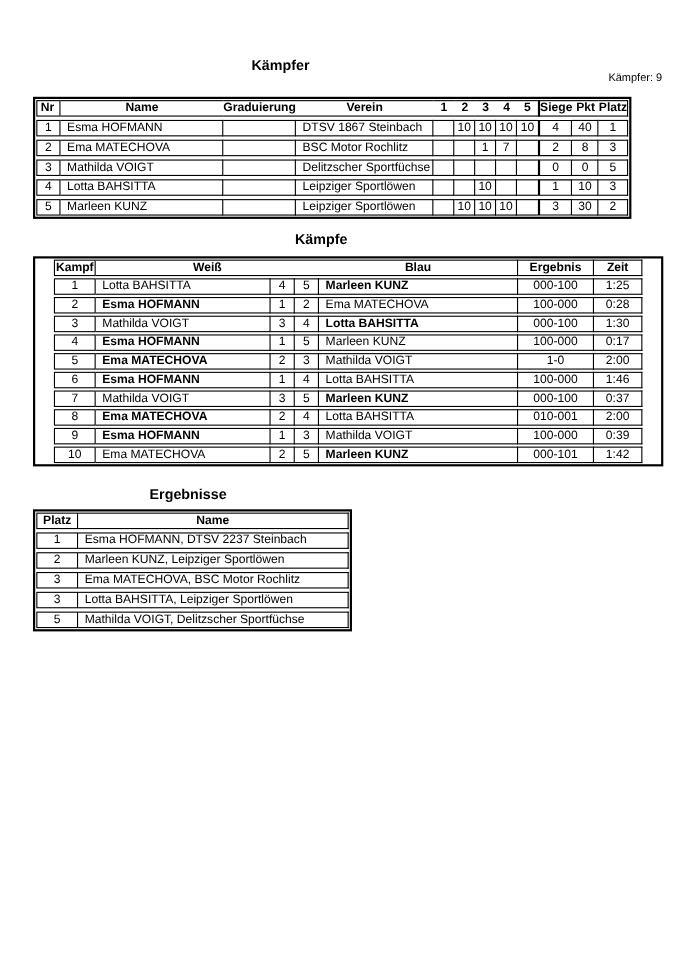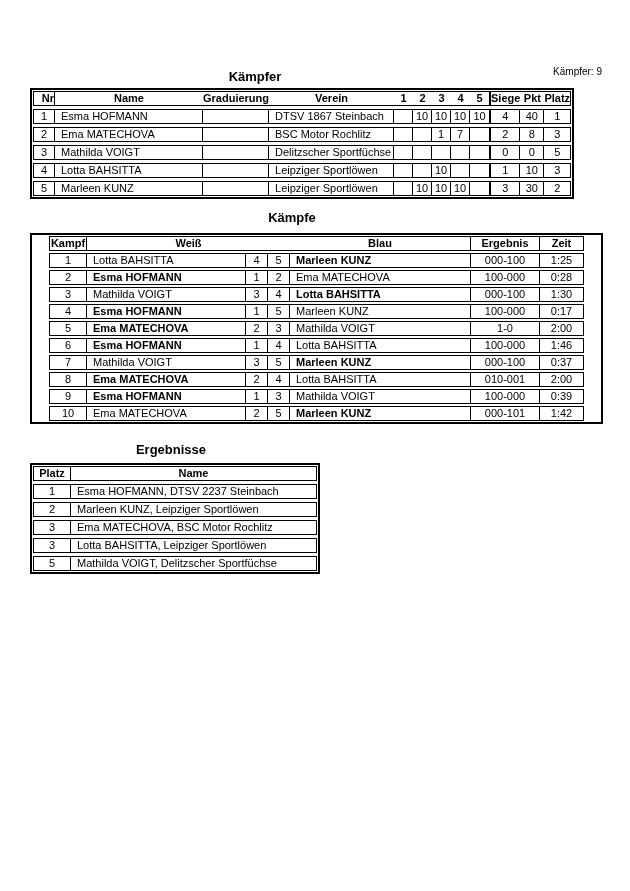--- a/index.html
+++ b/index.html
@@ -12,21 +12,21 @@
     position:absolute;top:42px;left:0;width:630px;text-align:center;
     font-size:22px;font-weight:bold;white-space:pre;letter-spacing:0.5px;
   }
   .fighters-count{
     position:absolute;top:66px;right:28px;font-size:10px;
   }
   .section-label{
     position:absolute;transform:translateX(-50%);
     font-size:13px;font-weight:bold;white-space:nowrap;
   }
-  #lbl-kaempfer{left:255px;top:69px;}
+  #lbl-kaempfer{left:255px;top:52px;}
   #lbl-kaempfe{left:292px;top:210px;}
   #lbl-ergebnisse{left:171px;top:442px;}
 
   .tbl-wrap{
     position:absolute;left:30px;border:2px solid #000;background:#fff;padding:1px;
   }
   #t-kaempfer{top:88px;}
   #t-kaempfe{top:233px;}
   #t-ergebnisse{top:463px;}
 
@@ -41,21 +41,21 @@
   tbody td{border-top:1px solid #000;border-bottom:1px solid #000;border-right:1px solid #000;}
   tbody td:first-child{border-left:1px solid #000;}
   
   thead th{border-top:1px solid #000;border-bottom:1px solid #000;font-weight:bold;}
   thead th:first-child{border-left:1px solid #000;}
   thead th:last-child{border-right:1px solid #000;}
   .line-r{border-right:1px solid #000;}
   .thick-l{border-left:2px solid #000 !important;}
   .no-r{border-right:none !important;}
   .al{text-align:left;padding-left:6px;}
-  .al-tight{text-align:right;padding-left:3px;}
+  .al-tight{text-align:left;padding-left:3px;}
   .b{font-weight:bold;}
 </style>
 </head>
 <body>
 
 <div class="page">
 
   <div class="fighters-count">Kämpfer: 9</div>
 
   <div class="section-label" id="lbl-kaempfer">Kämpfer</div>

